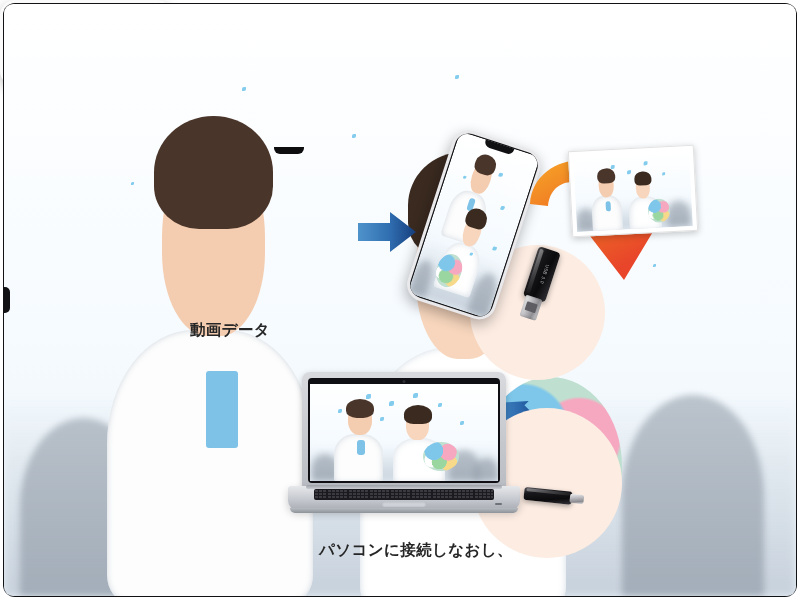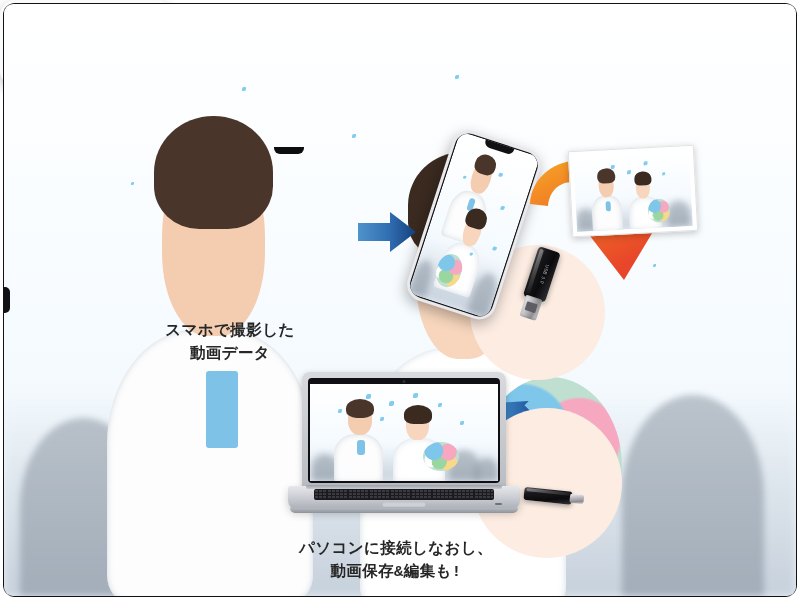--- a/index.html
+++ b/index.html
@@ -23,21 +23,21 @@
 
   
   .caption{
     position:absolute;text-align:center;color:#262626;
     font-size:15.5px;font-weight:bold;line-height:1.5;
     letter-spacing:0.4px;white-space:nowrap;
   }
   .caption span{display:block;}
   #cap-phone{left:100px;top:318px;width:260px;}
   #cap-usb{left:430px;top:322px;width:260px;}
-  #cap-laptop{left:266px;top:538px;width:260px;font-family:Liberation Mono, monospace;}
+  #cap-laptop{left:286px;top:538px;width:260px;}
 
   
   .peach{position:absolute;border-radius:50%;background:#fcece2;}
   #peach-usb{left:470px;top:245px;width:135px;height:135px;}
   #peach-laptop{left:472px;top:408px;width:150px;height:150px;}
 
   
   .phone{position:absolute;border-radius:18px;background:#f2f2f4;
          box-shadow:0 3px 10px rgba(0,0,0,.28);}
   .phone .bezel{position:absolute;inset:3px;border-radius:15px;background:#0d0d10;}
@@ -332,21 +332,20 @@
         <div class="petal" style="left:57%;top:12%;width:4px;height:4px;"></div>
         <div class="petal" style="left:72%;top:26%;width:4px;height:4px;"></div>
         <div class="petal" style="left:16%;top:30%;width:3px;height:3px;"></div>
         <div class="petal" style="left:82%;top:44%;width:3px;height:3px;"></div>
       </div>
     </div>
     <div class="notch"></div>
   </div>
 
   <div class="caption" id="cap-phone">
-    <span>スマホで撮影した</span>
     <span>動画データ</span>
   </div>
 
   <div class="arrow-blue" id="arrow-right">
     <svg viewBox="0 0 58 44" width="58" height="44">
       <defs>
         <linearGradient id="gRight" x1="0" y1="0" x2="1" y2="0">
           <stop offset="0%" stop-color="#4f93cb"></stop>
           <stop offset="55%" stop-color="#2f6db0"></stop>
           <stop offset="100%" stop-color="#173f7d"></stop>
@@ -499,16 +498,15 @@
   </div>
 
   <div id="usb-horiz">
     <div class="body"></div>
     <div class="gloss"></div>
     <div class="plug"></div>
   </div>
 
   <div class="caption" id="cap-laptop">
     <span>パソコンに接続しなおし、</span>
-    <span>動画保存&amp;編集も!</span>
   </div>
 
 </div>
 
 </body></html>

